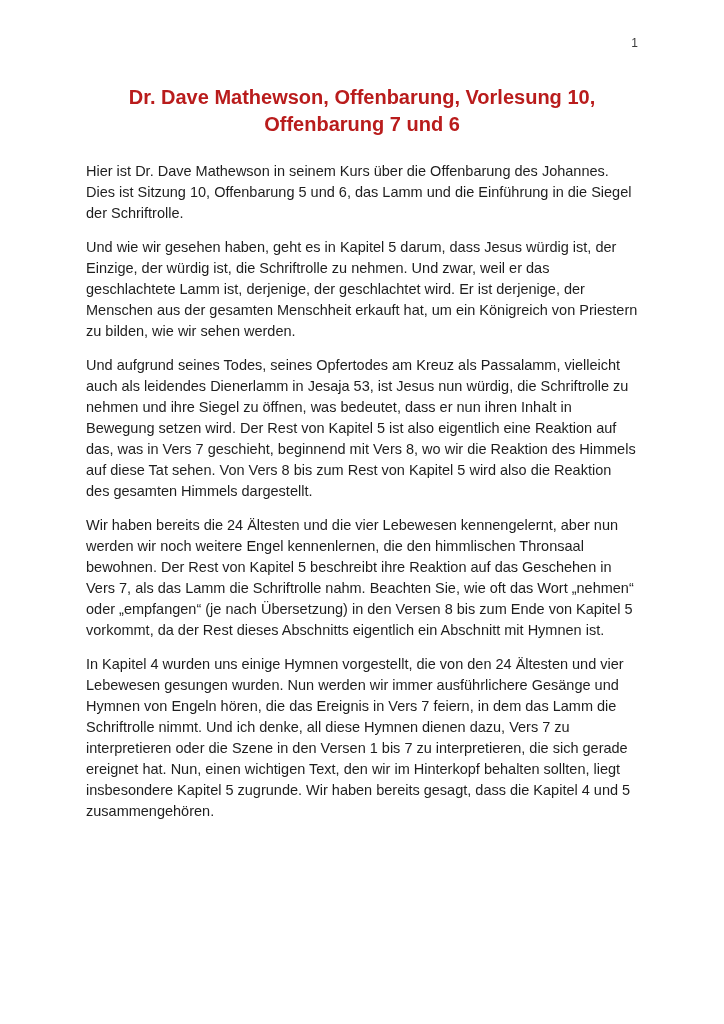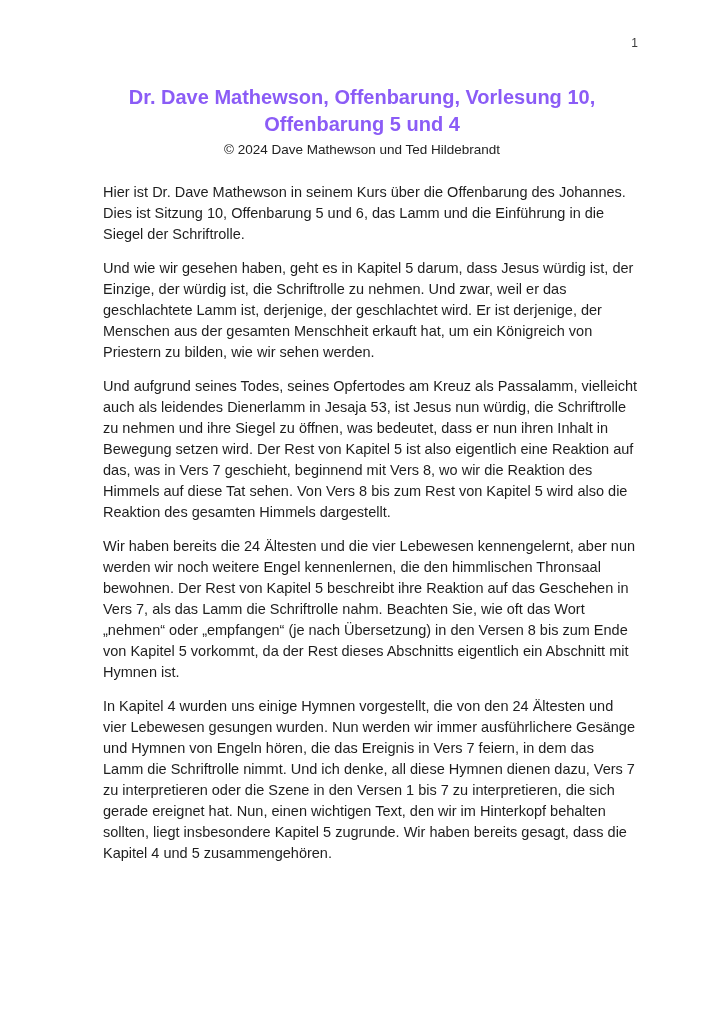--- a/index.html
+++ b/index.html
@@ -28,57 +28,55 @@
     width: 552px;
     margin: 0 auto;
     padding-top: 84px;
   }
   .doc-title {
     margin: 0;
     text-align: center;
     font-size: 20px;
     font-weight: 700;
     line-height: 27px;
-    color: #8b5cf6;
+    color: #b91c1c;
   }
   .doc-title .title-line {
     display: block;
   }
   .copyright {
     margin-top: 3px;
     text-align: center;
     font-size: 13.5px;
     line-height: 18px;
     color: #222222;
   }
   .body-text {
     margin-top: 23px;
-    margin-left: 17px;
   }
   .body-text p {
     margin: 0 0 13px 0;
     font-size: 14.5px;
     line-height: 21px;
     text-align: left;
     color: #1e1e1e;
   }
 </style>
 </head>
 <body>
 
 <div class="page">
   <span class="page-number">1</span>
 
   <div class="content">
     <h1 class="doc-title">
       <span class="title-line">Dr. Dave Mathewson, Offenbarung, Vorlesung 10,</span>
-      <span class="title-line">Offenbarung 5 und 4</span>
+      <span class="title-line">Offenbarung 7 und 6</span>
     </h1>
 
-    <div class="copyright">© 2024 Dave Mathewson und Ted Hildebrandt</div>
 
     <div class="body-text">
       <p>Hier ist Dr. Dave Mathewson in seinem Kurs über die Offenbarung des Johannes. Dies ist Sitzung 10, Offenbarung 5 und 6, das Lamm und die Einführung in die Siegel der Schriftrolle.</p>
       <p>Und wie wir gesehen haben, geht es in Kapitel 5 darum, dass Jesus würdig ist, der Einzige, der würdig ist, die Schriftrolle zu nehmen. Und zwar, weil er das geschlachtete Lamm ist, derjenige, der geschlachtet wird. Er ist derjenige, der Menschen aus der gesamten Menschheit erkauft hat, um ein Königreich von Priestern zu bilden, wie wir sehen werden.</p>
       <p>Und aufgrund seines Todes, seines Opfertodes am Kreuz als Passalamm, vielleicht auch als leidendes Dienerlamm in Jesaja 53, ist Jesus nun würdig, die Schriftrolle zu nehmen und ihre Siegel zu öffnen, was bedeutet, dass er nun ihren Inhalt in Bewegung setzen wird. Der Rest von Kapitel 5 ist also eigentlich eine Reaktion auf das, was in Vers 7 geschieht, beginnend mit Vers 8, wo wir die Reaktion des Himmels auf diese Tat sehen. Von Vers 8 bis zum Rest von Kapitel 5 wird also die Reaktion des gesamten Himmels dargestellt.</p>
       <p>Wir haben bereits die 24 Ältesten und die vier Lebewesen kennengelernt, aber nun werden wir noch weitere Engel kennenlernen, die den himmlischen Thronsaal bewohnen. Der Rest von Kapitel 5 beschreibt ihre Reaktion auf das Geschehen in Vers 7, als das Lamm die Schriftrolle nahm. Beachten Sie, wie oft das Wort „nehmen“ oder „empfangen“ (je nach Übersetzung) in den Versen 8 bis zum Ende von Kapitel 5 vorkommt, da der Rest dieses Abschnitts eigentlich ein Abschnitt mit Hymnen ist.</p>
       <p>In Kapitel 4 wurden uns einige Hymnen vorgestellt, die von den 24 Ältesten und vier Lebewesen gesungen wurden. Nun werden wir immer ausführlichere Gesänge und Hymnen von Engeln hören, die das Ereignis in Vers 7 feiern, in dem das Lamm die Schriftrolle nimmt. Und ich denke, all diese Hymnen dienen dazu, Vers 7 zu interpretieren oder die Szene in den Versen 1 bis 7 zu interpretieren, die sich gerade ereignet hat. Nun, einen wichtigen Text, den wir im Hinterkopf behalten sollten, liegt insbesondere Kapitel 5 zugrunde. Wir haben bereits gesagt, dass die Kapitel 4 und 5 zusammengehören.</p>
     </div>
   </div>
 </div>

